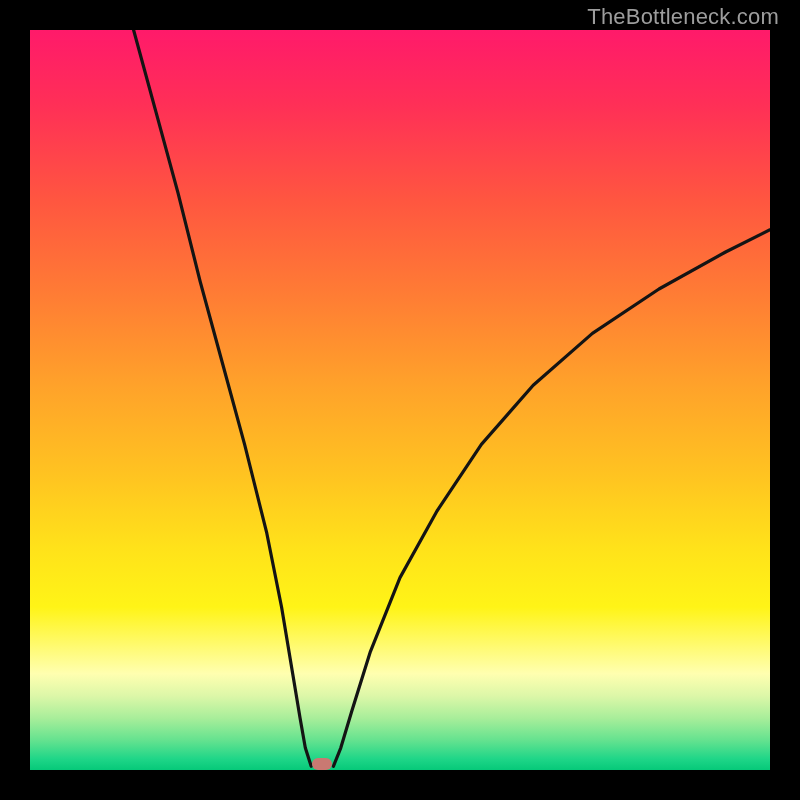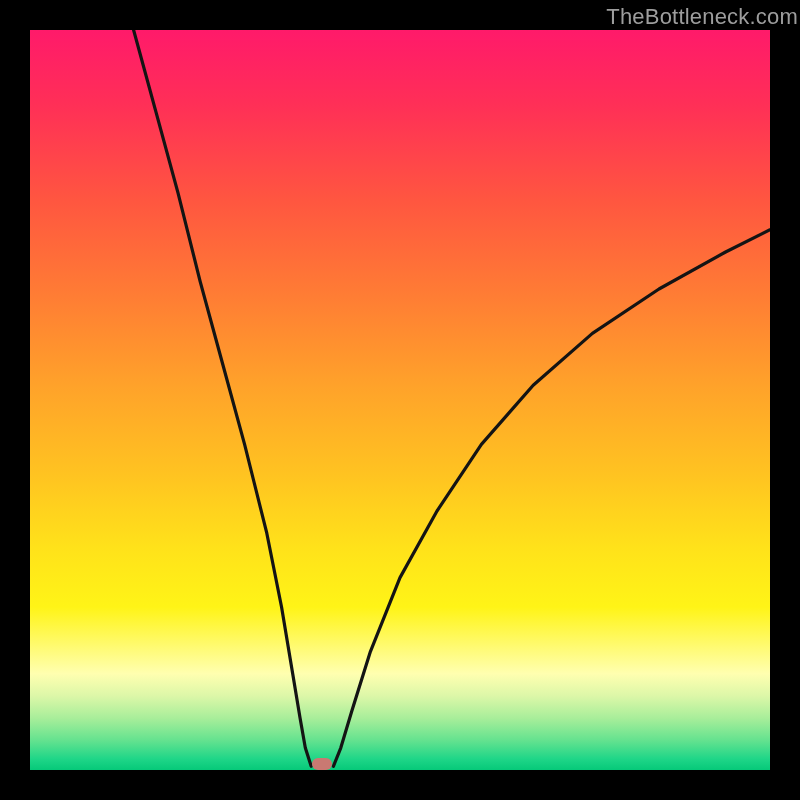--- a/index.html
+++ b/index.html
@@ -45,21 +45,21 @@
       #dcf7a8 90%,
       #a8ee9a 93%,
       #64e28f 96%,
       #1fd688 98.5%,
       #06c979 100%
     );
   }
   .watermark {
     position: absolute;
     top: 4px;
-    right: 2px;
+    right: 21px;
     color: #9d9d9d;
     font-size: 22px;
     letter-spacing: 0.2px;
     user-select: none;
   }
   svg.curve {
     position: absolute;
     inset: 0;
     width: 100%;
     height: 100%;

